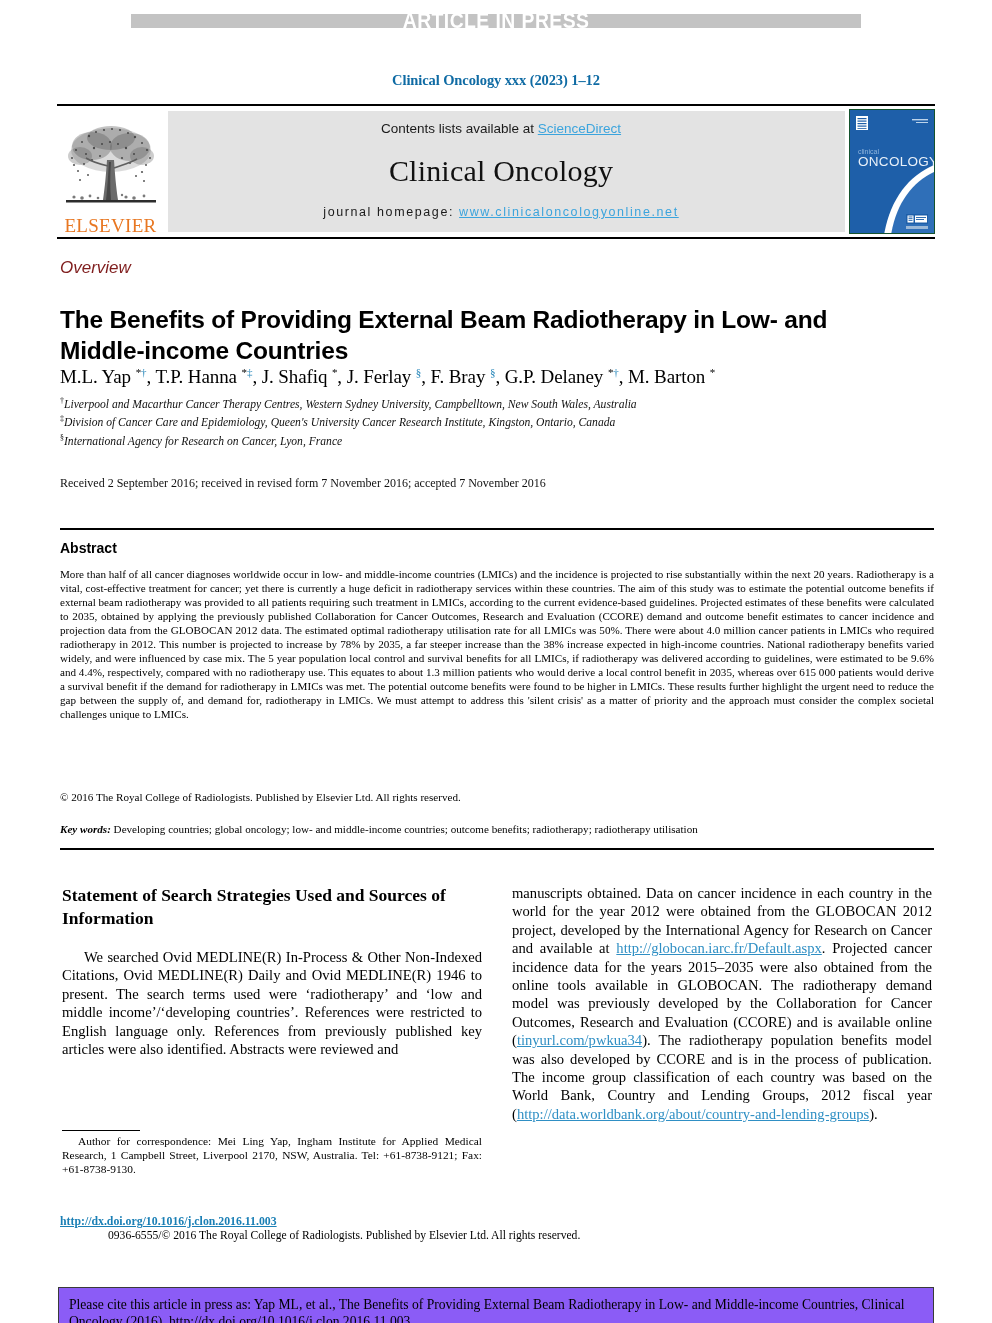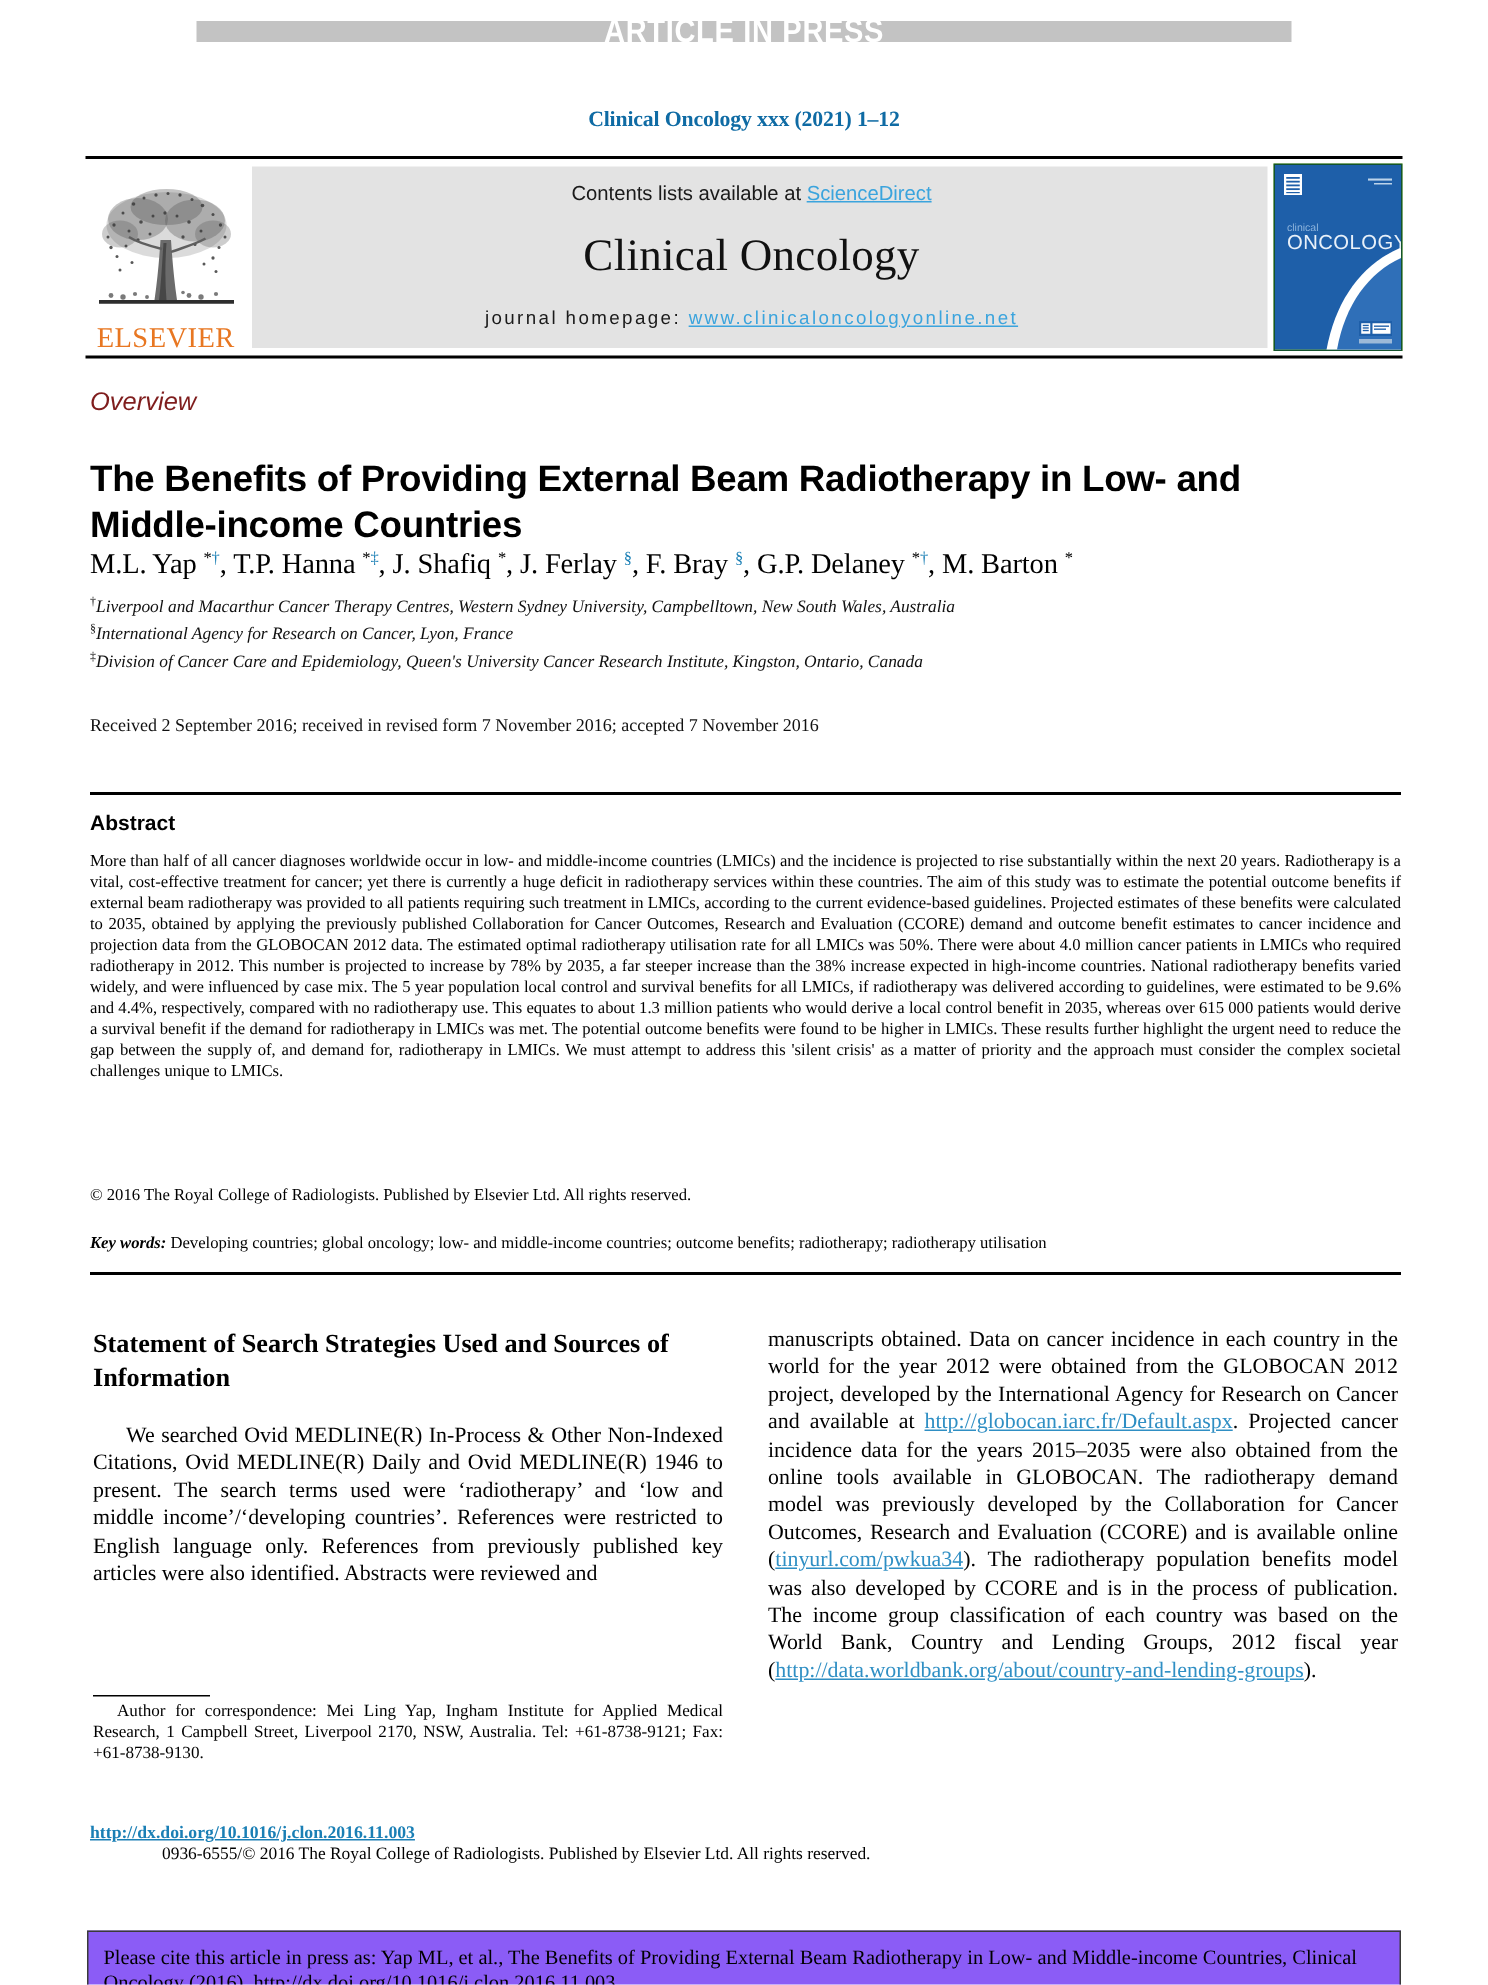--- a/index.html
+++ b/index.html
@@ -330,21 +330,21 @@
     color: #000;
   }
 </style>
 </head>
 <body>
 
 <div class="press-banner">
   <span class="press-banner-text">ARTICLE IN PRESS</span>
 </div>
 
-<div class="journal-cite">Clinical Oncology xxx (2021) 1–12</div>
+<div class="journal-cite">Clinical Oncology xxx (2023) 1–12</div>
 
 <div class="masthead">
 
   <div class="elsevier-logo">
     <span>
       <svg class="tree-svg" width="98" height="95" viewBox="0 0 98 95" aria-hidden="true">
         <g fill="#4a4a4a">
 
           <ellipse cx="49" cy="30" rx="40" ry="22" fill="#6e6e6e" opacity="0.25"></ellipse>
           <ellipse cx="30" cy="26" rx="20" ry="14" fill="#5a5a5a" opacity="0.35"></ellipse>
@@ -463,22 +463,22 @@
   </div>
 </div>
 
 <div class="overview-label">Overview</div>
 <h1 class="article-title">The Benefits of Providing External Beam Radiotherapy in Low- and Middle-income Countries</h1>
 
 <div class="authors">M.L. Yap <sup class="sym-black">*</sup><sup class="sym-blue">†</sup>, T.P. Hanna <sup class="sym-black">*</sup><sup class="sym-blue">‡</sup>, J. Shafiq <sup class="sym-black">*</sup>, J. Ferlay <sup class="sym-blue">§</sup>, F. Bray <sup class="sym-blue">§</sup>, G.P. Delaney <sup class="sym-black">*</sup><sup class="sym-blue">†</sup>, M. Barton <sup class="sym-black">*</sup></div>
 
 <div class="affiliations">
     <div><sup>†</sup>Liverpool and Macarthur Cancer Therapy Centres, Western Sydney University, Campbelltown, New South Wales, Australia</div>
+    <div><sup>‡</sup>Division of Cancer Care and Epidemiology, Queen's University Cancer Research Institute, Kingston, Ontario, Canada</div>
     <div><sup>§</sup>International Agency for Research on Cancer, Lyon, France</div>
-    <div><sup>‡</sup>Division of Cancer Care and Epidemiology, Queen's University Cancer Research Institute, Kingston, Ontario, Canada</div>
   </div>
 
 <div class="received-line">Received 2 September 2016; received in revised form 7 November 2016; accepted 7 November 2016</div>
 
 <div class="rule-thick-1"></div>
 <div class="abstract-heading">Abstract</div>
 <div class="abstract-body">More than half of all cancer diagnoses worldwide occur in low- and middle-income countries (LMICs) and the incidence is projected to rise substantially within the next 20 years. Radiotherapy is a vital, cost-effective treatment for cancer; yet there is currently a huge deficit in radiotherapy services within these countries. The aim of this study was to estimate the potential outcome benefits if external beam radiotherapy was provided to all patients requiring such treatment in LMICs, according to the current evidence-based guidelines. Projected estimates of these benefits were calculated to 2035, obtained by applying the previously published Collaboration for Cancer Outcomes, Research and Evaluation (CCORE) demand and outcome benefit estimates to cancer incidence and projection data from the GLOBOCAN 2012 data. The estimated optimal radiotherapy utilisation rate for all LMICs was 50%. There were about 4.0 million cancer patients in LMICs who required radiotherapy in 2012. This number is projected to increase by 78% by 2035, a far steeper increase than the 38% increase expected in high-income countries. National radiotherapy benefits varied widely, and were influenced by case mix. The 5 year population local control and survival benefits for all LMICs, if radiotherapy was delivered according to guidelines, were estimated to be 9.6% and 4.4%, respectively, compared with no radiotherapy use. This equates to about 1.3 million patients who would derive a local control benefit in 2035, whereas over 615 000 patients would derive a survival benefit if the demand for radiotherapy in LMICs was met. The potential outcome benefits were found to be higher in LMICs. These results further highlight the urgent need to reduce the gap between the supply of, and demand for, radiotherapy in LMICs. We must attempt to address this 'silent crisis' as a matter of priority and the approach must consider the complex societal challenges unique to LMICs.</div>
 <div class="abstract-copyright">© 2016 The Royal College of Radiologists. Published by Elsevier Ltd. All rights reserved.</div>
 <div class="keywords">
   <span class="kw-label">Key words:</span><span> Developing countries; global oncology; low- and middle-income countries; outcome benefits; radiotherapy; radiotherapy utilisation</span>

